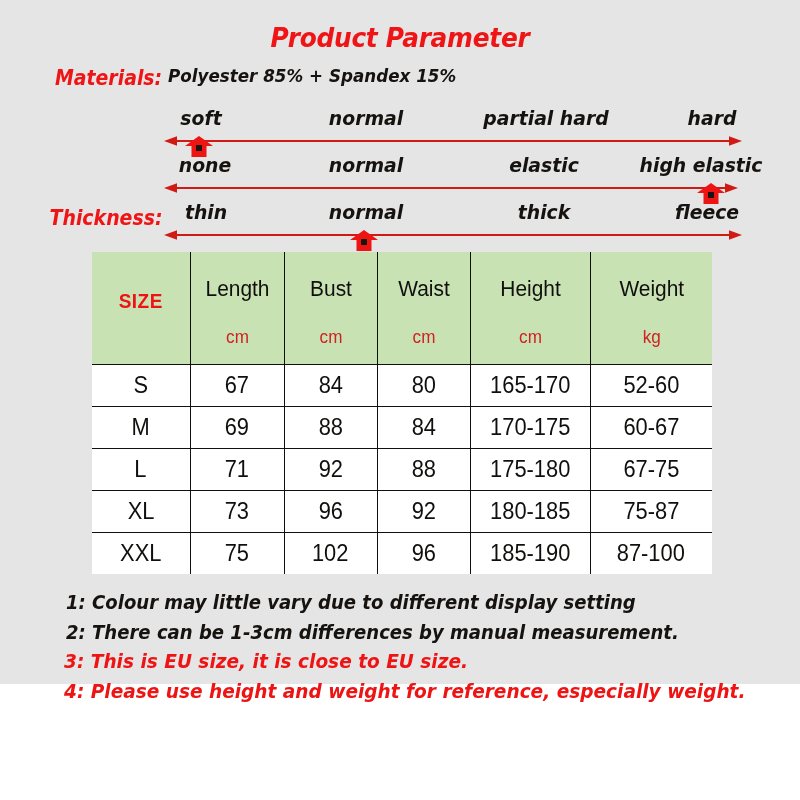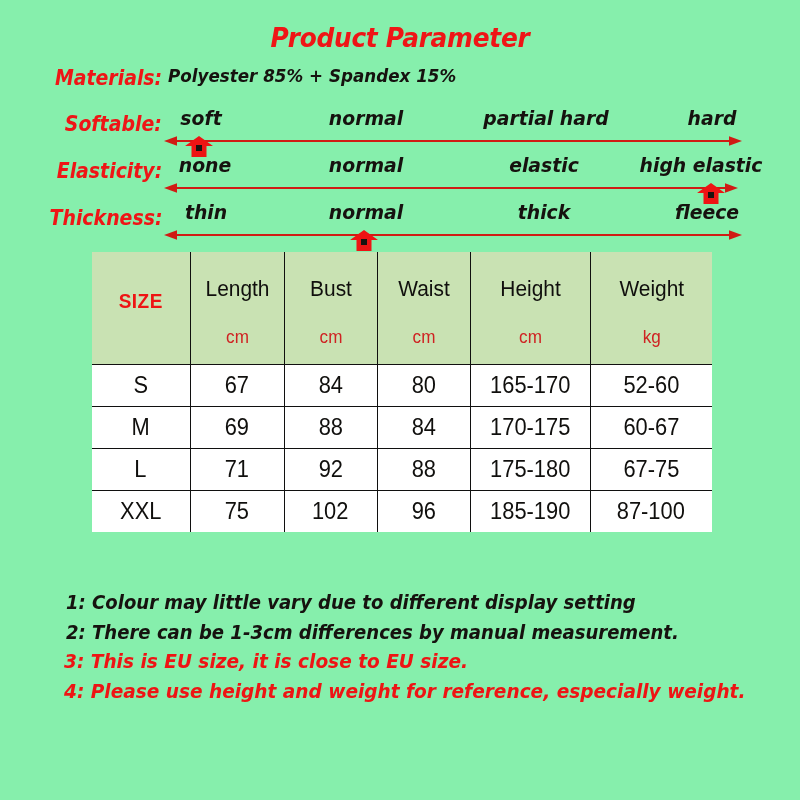--- a/index.html
+++ b/index.html
@@ -9,22 +9,22 @@
   }
   body {
     width: 800px;
     height: 800px;
     font-family: "DejaVu Sans", sans-serif;
     overflow: hidden;
   }
   #page {
     position: relative;
     width: 800px;
-    height: 800px;
-    background: #86efac;
+    height: 684px;
+    background: #e5e5e5;
   }
 
   
   .title {
     position: absolute;
     top: 22px;
     left: 0;
     width: 800px;
     text-align: center;
     color: #ef1516;
@@ -227,23 +227,20 @@
   <div class="title">Product Parameter</div>
 
   <div class="materials-row">
     <div class="materials-label-box">
       <span class="param-label">Materials:</span>
     </div>
     <div class="materials-value">Polyester 85% + Spandex 15%</div>
   </div>
 
   <div class="scale-row" style="top:106px;">
-    <div class="scale-label-box">
-      <span class="param-label">Softable:</span>
-    </div>
     <div class="scale-track">
       <span class="scale-tick" style="left:37px;">soft</span>
       <span class="scale-tick" style="left:202px;">normal</span>
       <span class="scale-tick" style="left:382px;">partial hard</span>
       <span class="scale-tick" style="left:548px;">hard</span>
       <div class="axis" style="left:0px; width:578px;">
         <svg width="578" height="14" viewBox="0 0 578 14">
           <line x1="10" y1="7" x2="568" y2="7" stroke="#d01b14" stroke-width="2"></line>
           <polygon points="0,7 13,2.2 13,11.8" fill="#d01b14"></polygon>
           <polygon points="578,7 565,2.2 565,11.8" fill="#d01b14"></polygon>
@@ -252,23 +249,20 @@
       <div class="marker" style="left:35px;">
         <svg width="30" height="22" viewBox="0 0 30 22">
           <polygon points="15,0 29,10 22.5,10 22.5,21 7.5,21 7.5,10 1,10" fill="#ee1414"></polygon>
           <rect x="12" y="9" width="6" height="6" fill="#1a1310"></rect>
         </svg>
       </div>
     </div>
   </div>
 
   <div class="scale-row" style="top:153px;">
-    <div class="scale-label-box">
-      <span class="param-label">Elasticity:</span>
-    </div>
     <div class="scale-track">
       <span class="scale-tick" style="left:41px;">none</span>
       <span class="scale-tick" style="left:202px;">normal</span>
       <span class="scale-tick" style="left:380px;">elastic</span>
       <span class="scale-tick" style="left:537px;">high elastic</span>
       <div class="axis" style="left:0px; width:574px;">
         <svg width="574" height="14" viewBox="0 0 574 14">
           <line x1="10" y1="7" x2="564" y2="7" stroke="#d01b14" stroke-width="2"></line>
           <polygon points="0,7 13,2.2 13,11.8" fill="#d01b14"></polygon>
           <polygon points="574,7 561,2.2 561,11.8" fill="#d01b14"></polygon>
@@ -363,20 +357,28 @@
       </tr>
       <tr>
         <td><span>L</span></td>
         <td><span>71</span></td>
         <td><span>92</span></td>
         <td><span>88</span></td>
         <td><span>175-180</span></td>
         <td><span>67-75</span></td>
       </tr>
       <tr>
+        <td><span>XL</span></td>
+        <td><span>73</span></td>
+        <td><span>96</span></td>
+        <td><span>92</span></td>
+        <td><span>180-185</span></td>
+        <td><span>75-87</span></td>
+      </tr>
+      <tr>
         <td><span>XXL</span></td>
         <td><span>75</span></td>
         <td><span>102</span></td>
         <td><span>96</span></td>
         <td><span>185-190</span></td>
         <td><span>87-100</span></td>
       </tr>
     </tbody>
   </table>
 

